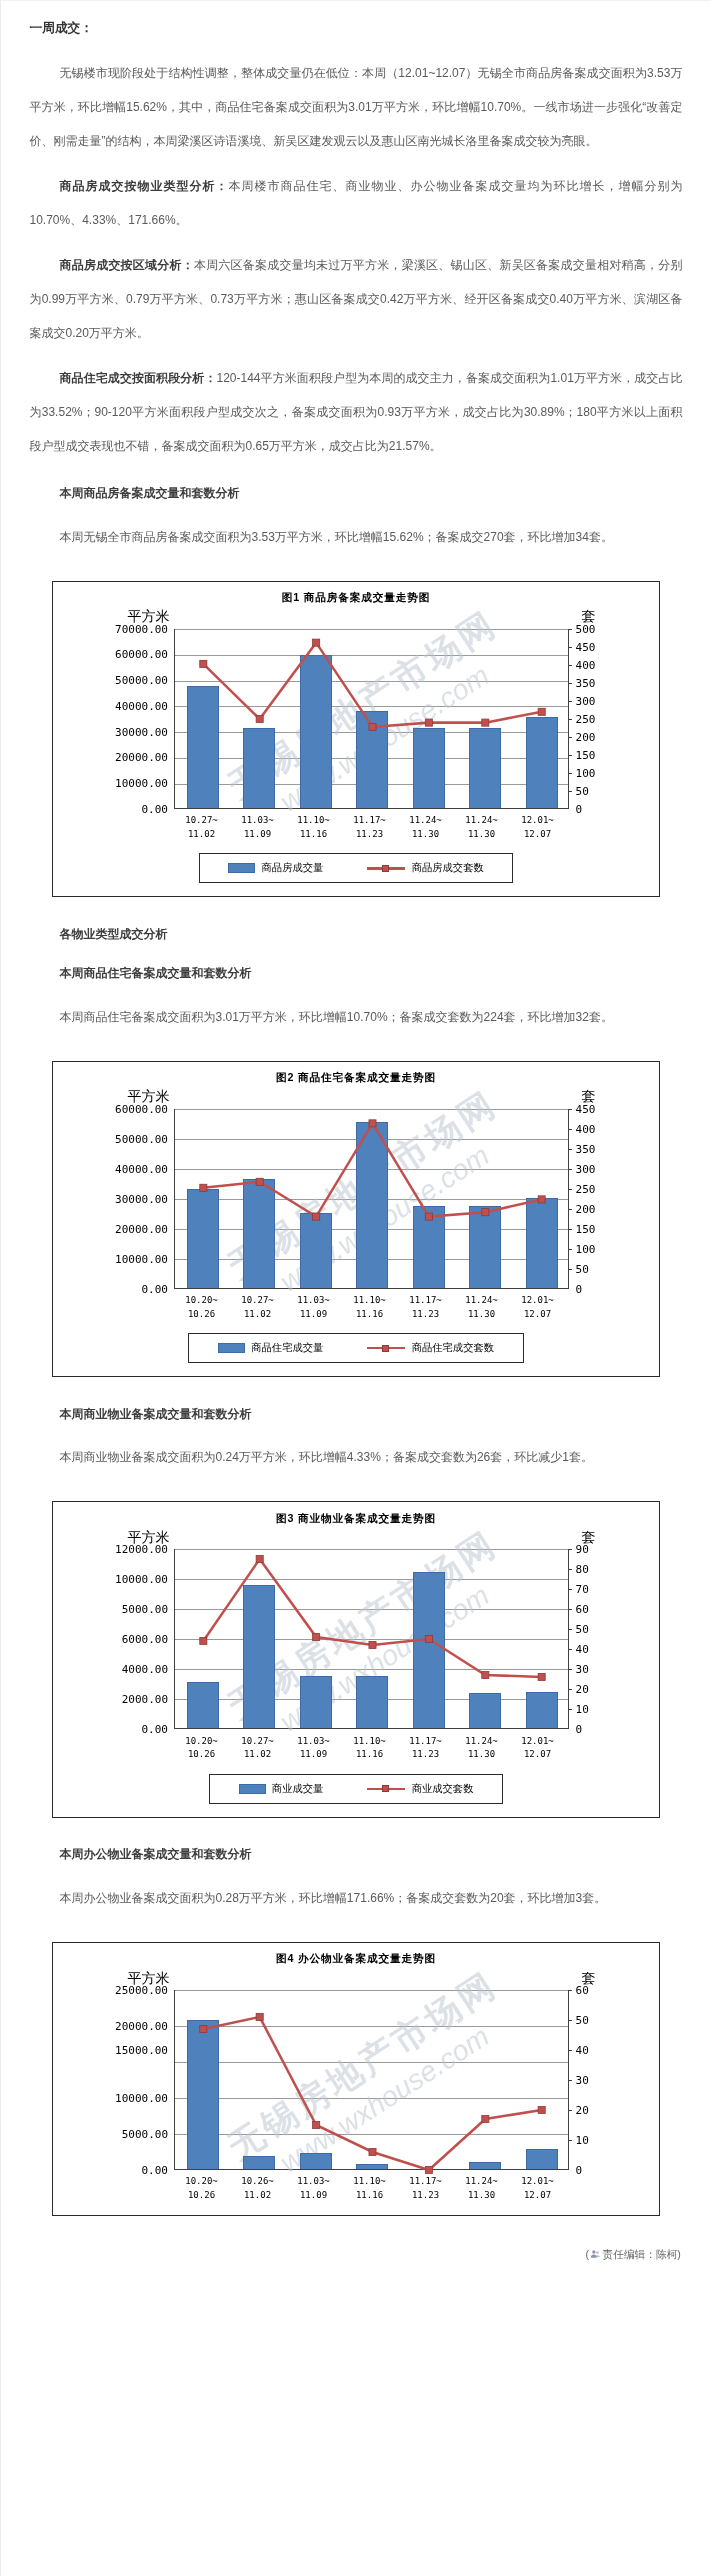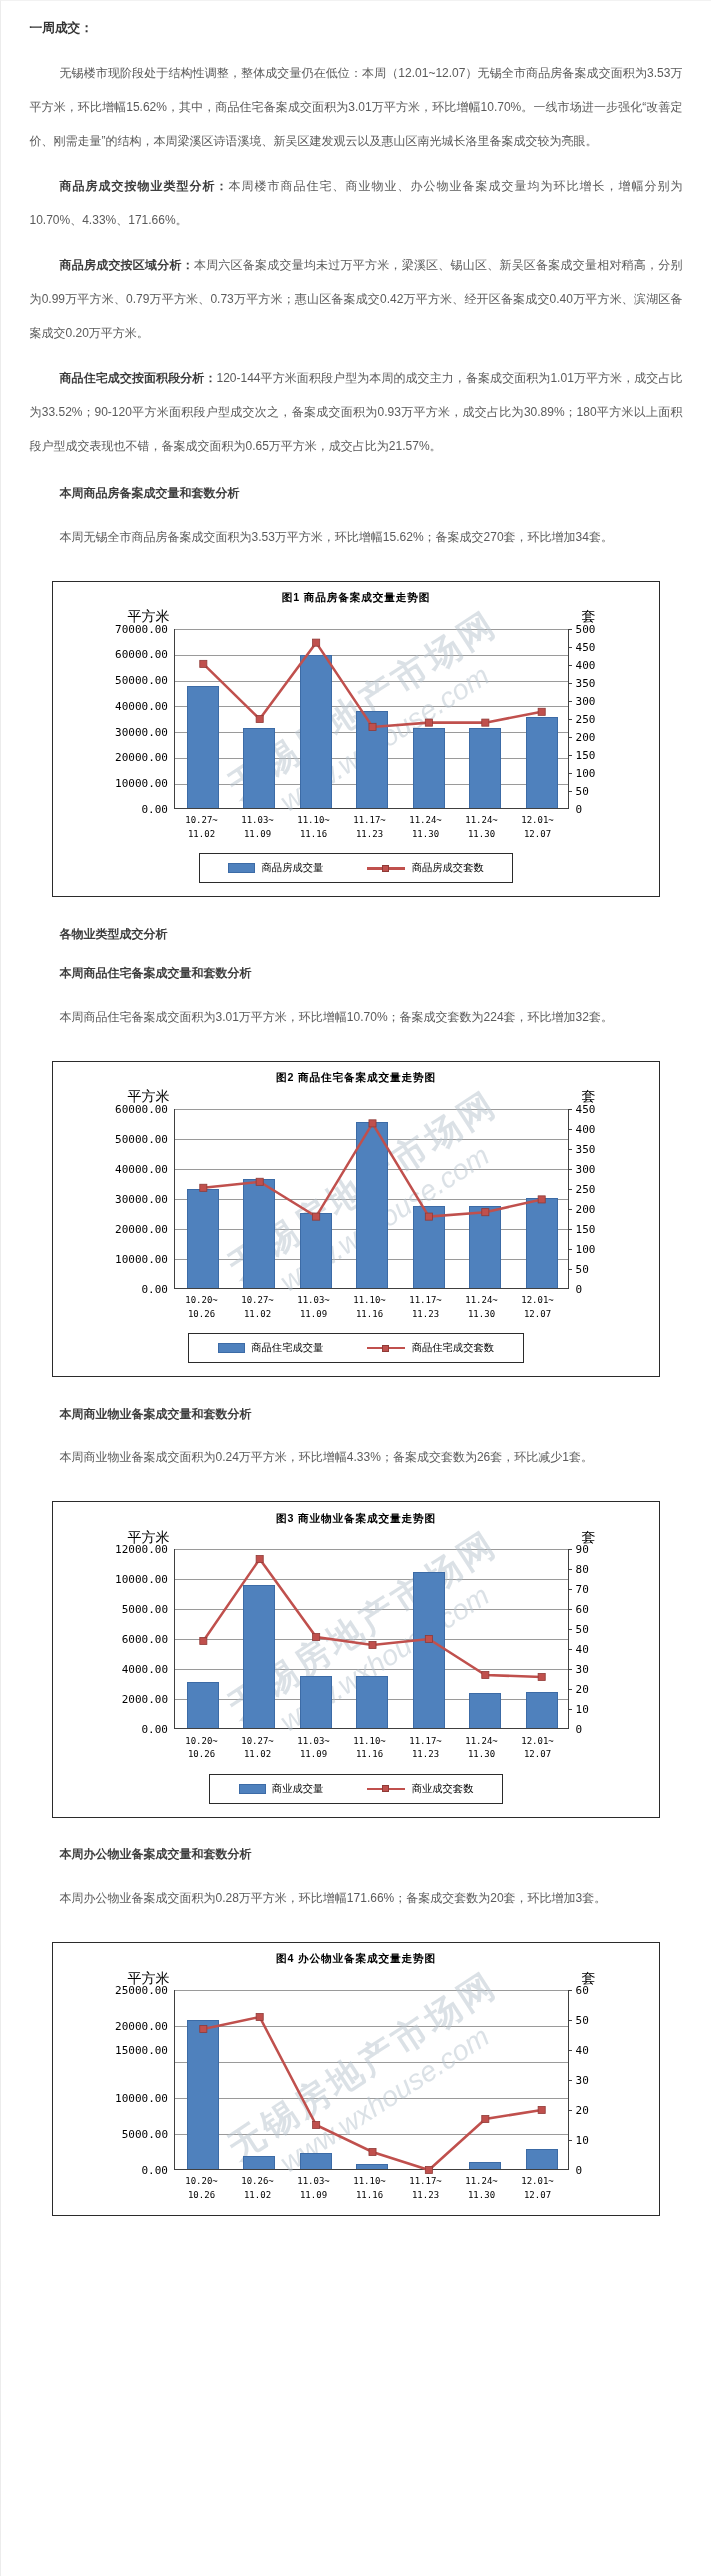--- a/index.html
+++ b/index.html
@@ -527,15 +527,23 @@
             </div>
             <div class="xlab" style="width: 56px;">
               <div class="xlab1">12.01~</div>
               <div class="xlab2">12.07</div>
             </div>
           </div>
         </div>
       </div>
     </div>
 
+  <div class="footer">
+    <span>(</span><svg class="eicon" width="10.3" height="10.3" viewBox="0 0 16 16">
+        <circle cx="6" cy="4.6" r="2.6" fill="#8d93ab"></circle>
+        <path d="M1.2 13.5c0-2.9 2.1-4.8 4.8-4.8s4.8 1.9 4.8 4.8z" fill="#8d93ab"></path>
+        <circle cx="11.6" cy="5.4" r="1.9" fill="#b3b8c9"></circle>
+        <path d="M9.4 12.6c.4-2 1.6-3 3.1-3 1.4 0 2.4 1.2 2.4 3z" fill="#b3b8c9"></path>
+      </svg><span>责任编辑：陈柯)</span>
+  </div>
 
 </div>
 
 
 </body></html>

